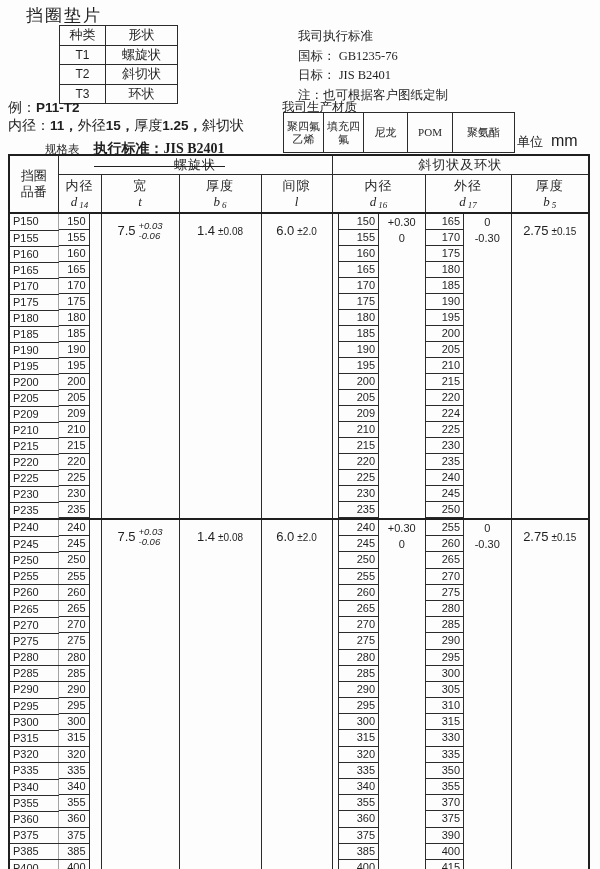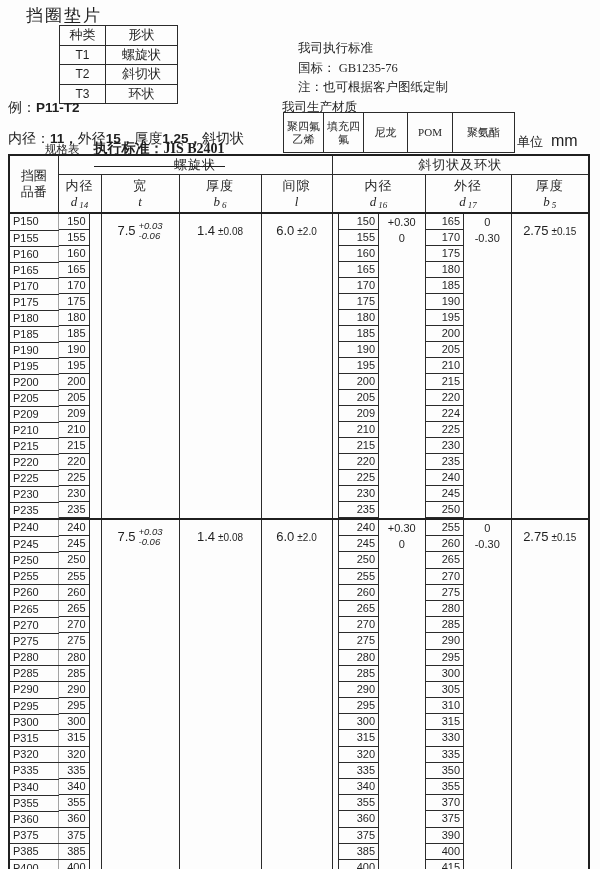--- a/index.html
+++ b/index.html
@@ -17,30 +17,30 @@
   .type-table { position:absolute; left:59px; top:25px; border-collapse:collapse; table-layout:fixed; }
   .type-table td {
     border:1.5px solid #2b2b2b; text-align:center; height:19.5px;
     font-size:13px; padding:0;
   }
   .type-table .c1 { width:46px; }
   .type-table .c2 { width:72px; }
   .type-table .tcode { font-family:"Liberation Sans","DejaVu Sans",sans-serif; font-size:12px; }
 
   .example-line1 { position:absolute; left:8px; top:99px; font-size:14px; }
-  .example-line2 { position:absolute; left:8px; top:130px; font-size:14px; }
+  .example-line2 { position:absolute; left:8px; top:117px; font-size:14px; }
   .seg-cn { font-size:14px; }
   .seg-num { font-family:"Liberation Sans","DejaVu Sans",sans-serif; font-weight:bold; font-size:13.5px; }
 
   .spec-line { position:absolute; left:45px; top:139px; white-space:nowrap; }
   .spec-line .spec-label { font-size:11.5px; margin-right:14px; }
   .spec-line .exec-standard { font-size:14px; font-weight:bold; border-bottom:1.5px solid #1f1f1f; padding-bottom:10px; }
 
   
-  .standards { position:absolute; left:298px; top:40px; font-size:12.5px; }
+  .standards { position:absolute; left:298px; top:28px; font-size:12.5px; }
   .standards div { height:19.5px; }
   .materials-title { position:absolute; left:282px; top:99px; font-size:12.5px; }
   .materials-table { position:absolute; left:283px; top:112px; border-collapse:collapse; table-layout:fixed; }
   .materials-table td {
     border:1.5px solid #2b2b2b; text-align:center; vertical-align:middle;
     font-size:11px; height:40px; line-height:13px; padding:0;
   }
   .unit-wrap { position:absolute; left:517px; top:132px; white-space:nowrap; }
   .unit-label { font-size:13px; }
   .unit-value { font-family:"Liberation Sans","DejaVu Sans",sans-serif; font-size:16px; margin-left:8px; }
@@ -136,20 +136,21 @@
 <div class="example-line1"><span class="seg-cn">例：</span><span class="seg-num">P11-T2</span></div>
 <div class="example-line2"><span class="seg-cn">内径：</span><span class="seg-num">11，</span><span class="seg-cn">外径</span><span class="seg-num">15，</span><span class="seg-cn">厚度</span><span class="seg-num">1.25，</span><span class="seg-cn">斜切状</span></div>
 
 <div class="spec-line">
   <span class="spec-label">规格表</span><span class="exec-standard">执行标准：JIS B2401</span>
 </div>
 
 <div class="standards">
     <div>我司执行标准</div>
     <div>国标： GB1235-76</div>
+    <div>日标： JIS B2401</div>
     <div>注：也可根据客户图纸定制</div>
   </div>
 <div class="materials-title">我司生产材质</div>
 
 <table class="materials-table">
   <tbody>
       <tr>
         <td style="width: 40px;">
           <div>聚四氟</div>
           <div>乙烯</div>

